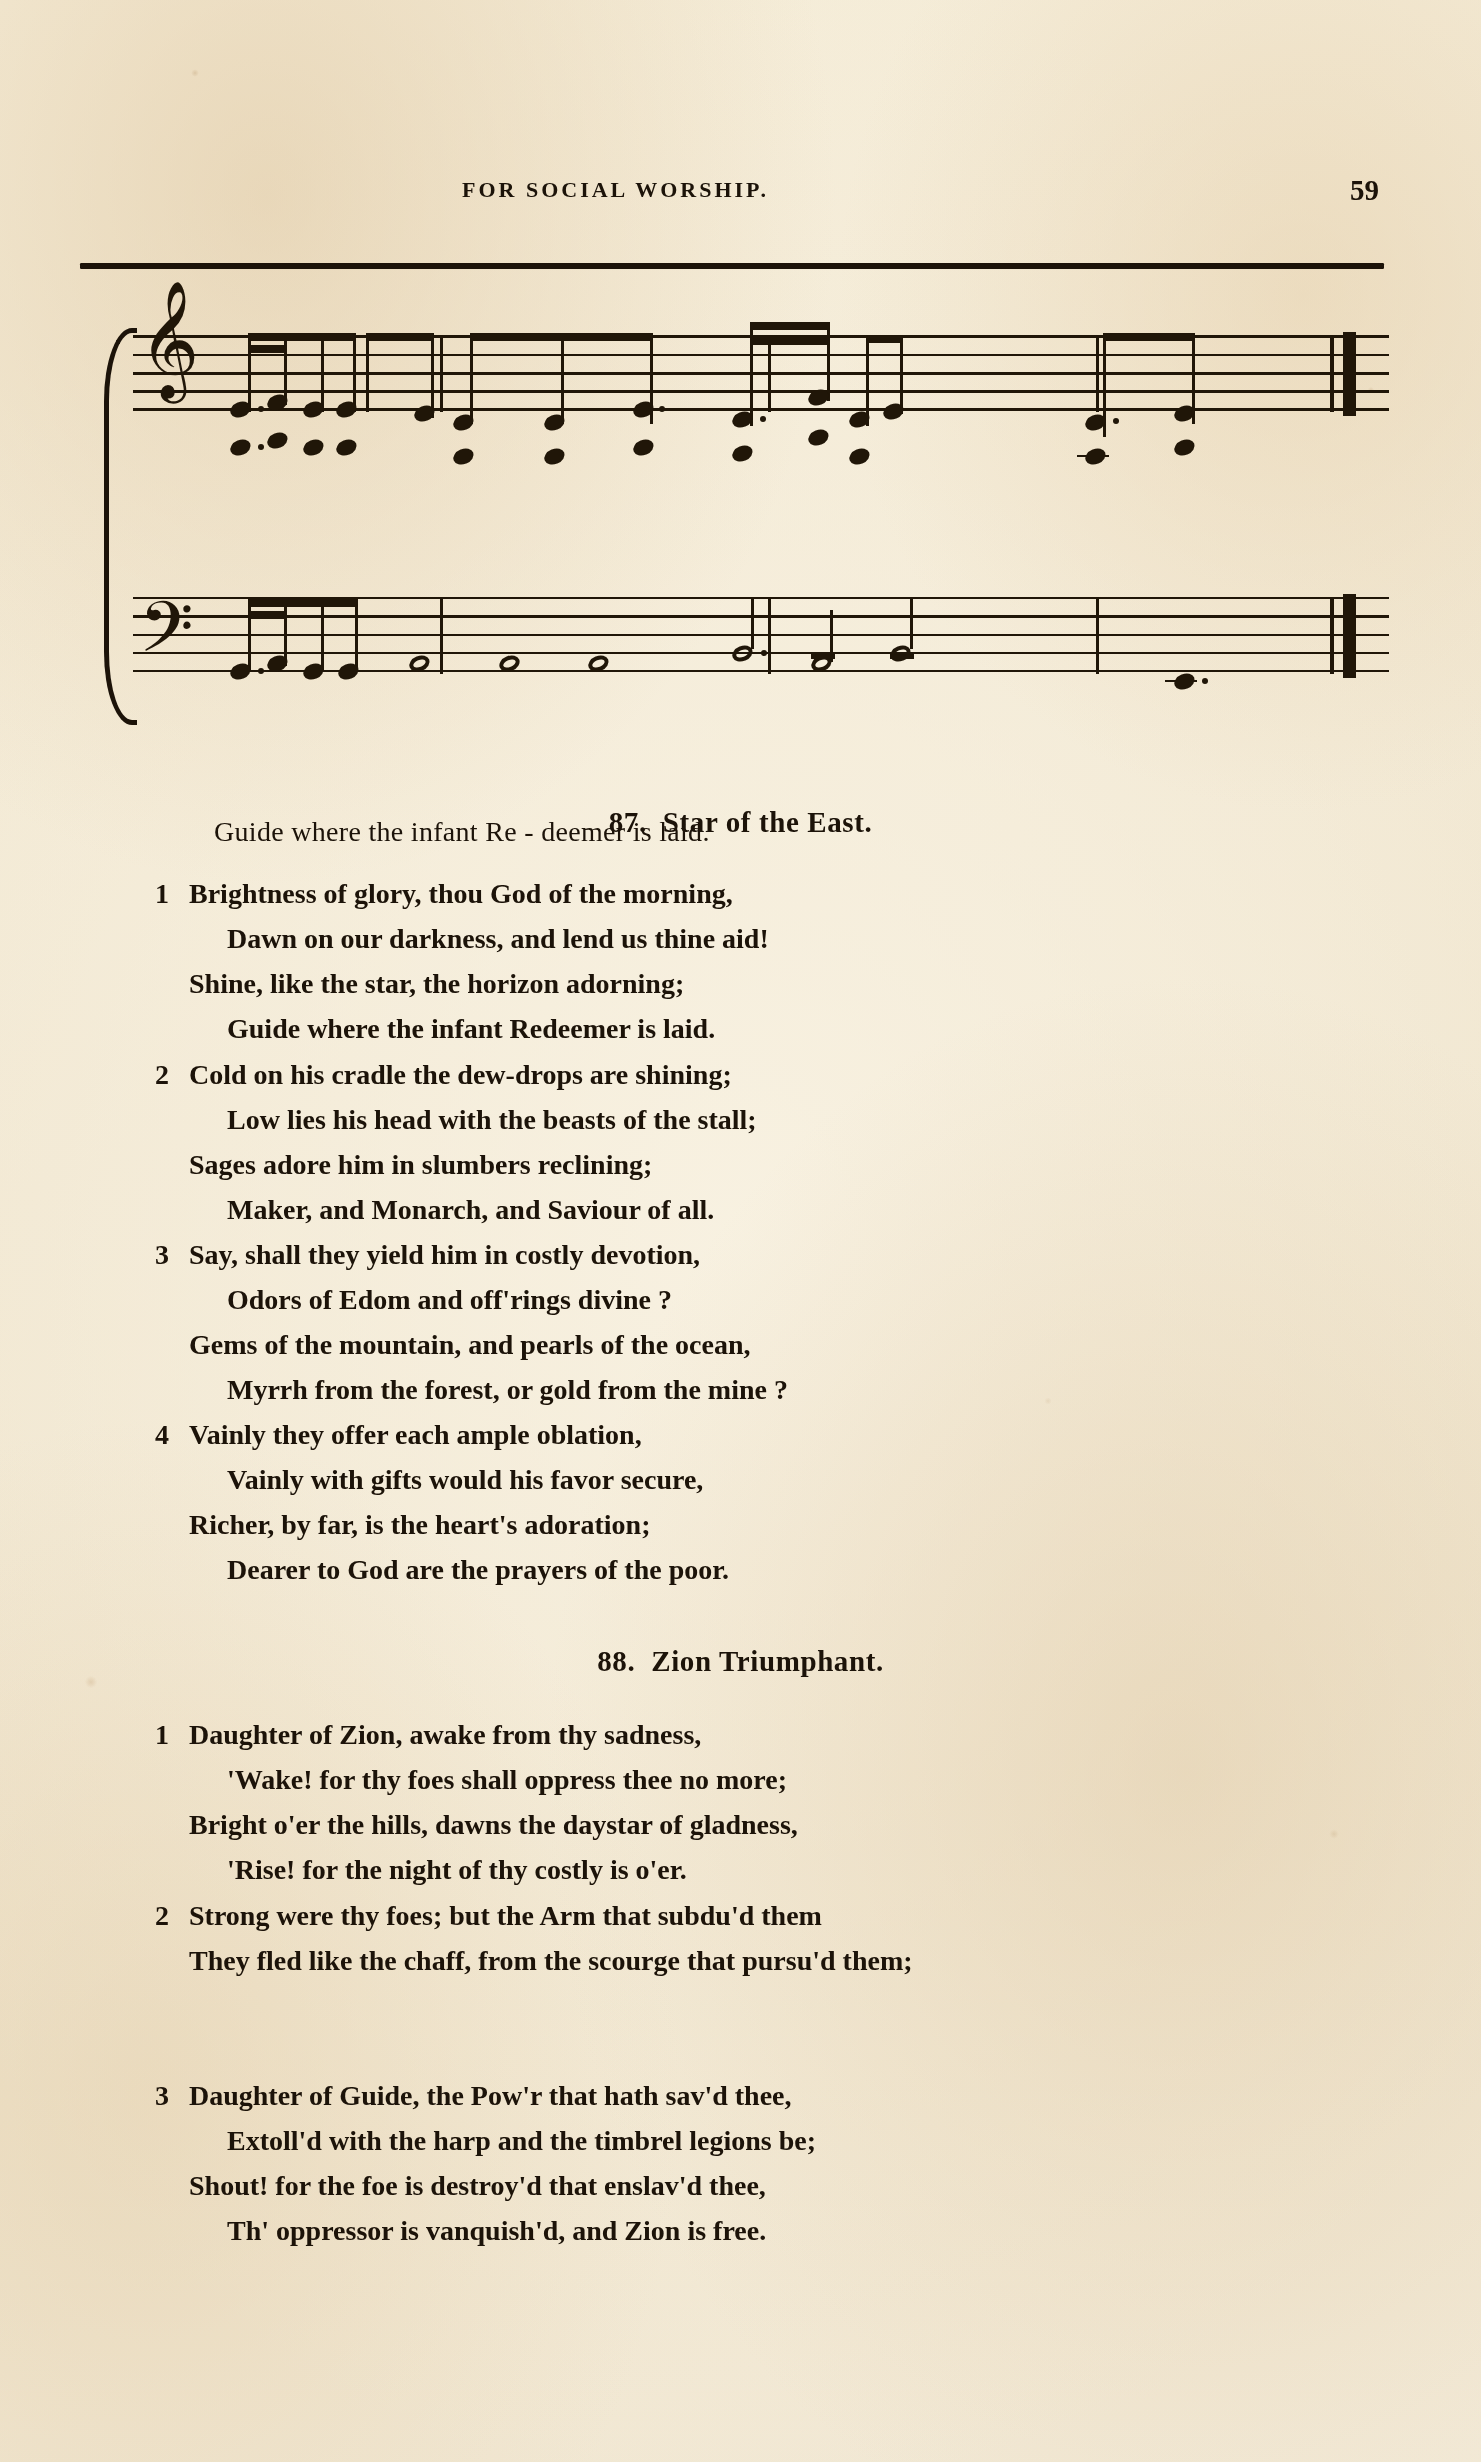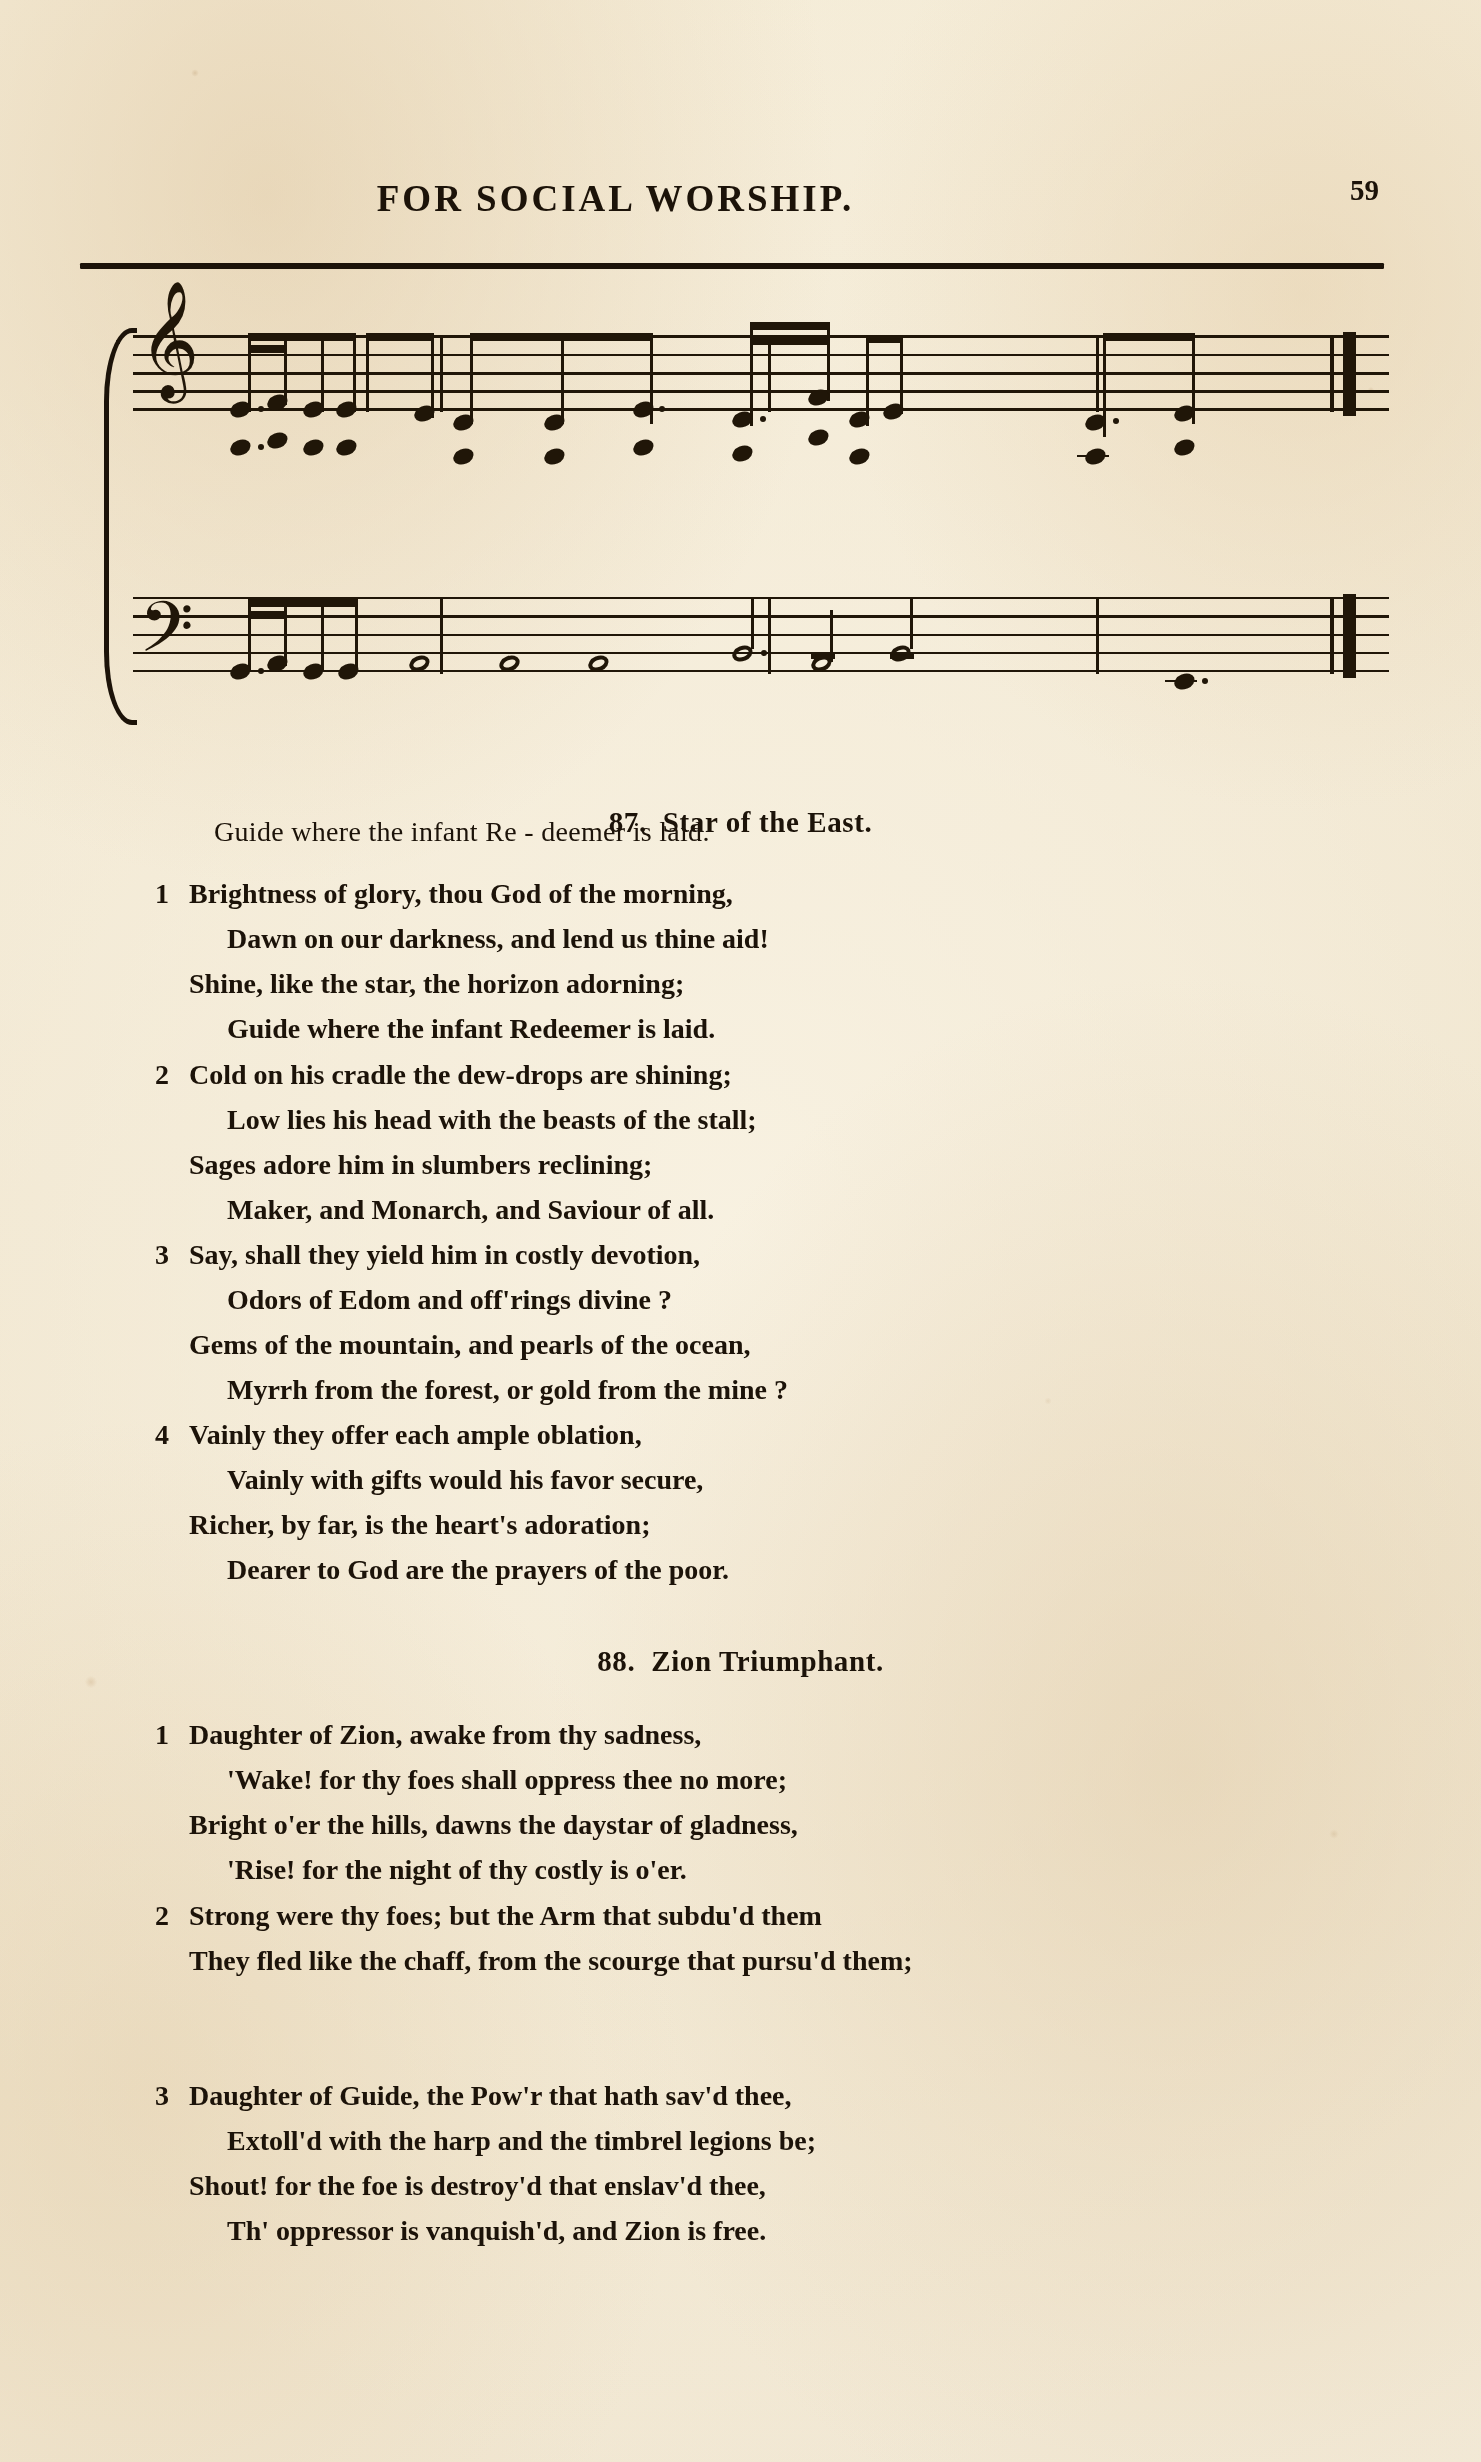--- a/index.html
+++ b/index.html
@@ -50,21 +50,21 @@
     color: #1c1309;
   }
 
   
   .running-head {
     position: absolute;
     top: 177px;
     left: 0;
     width: 1231px;
     text-align: center;
-    font-size: 37px;
+    font-size: 22px;
     font-weight: bold;
     letter-spacing: 3px;
     font-family: "Liberation Serif", serif;
   }
   .page-number {
     position: absolute;
     top: 174px;
     right: 102px;
     font-size: 29px;
     font-weight: bold;

